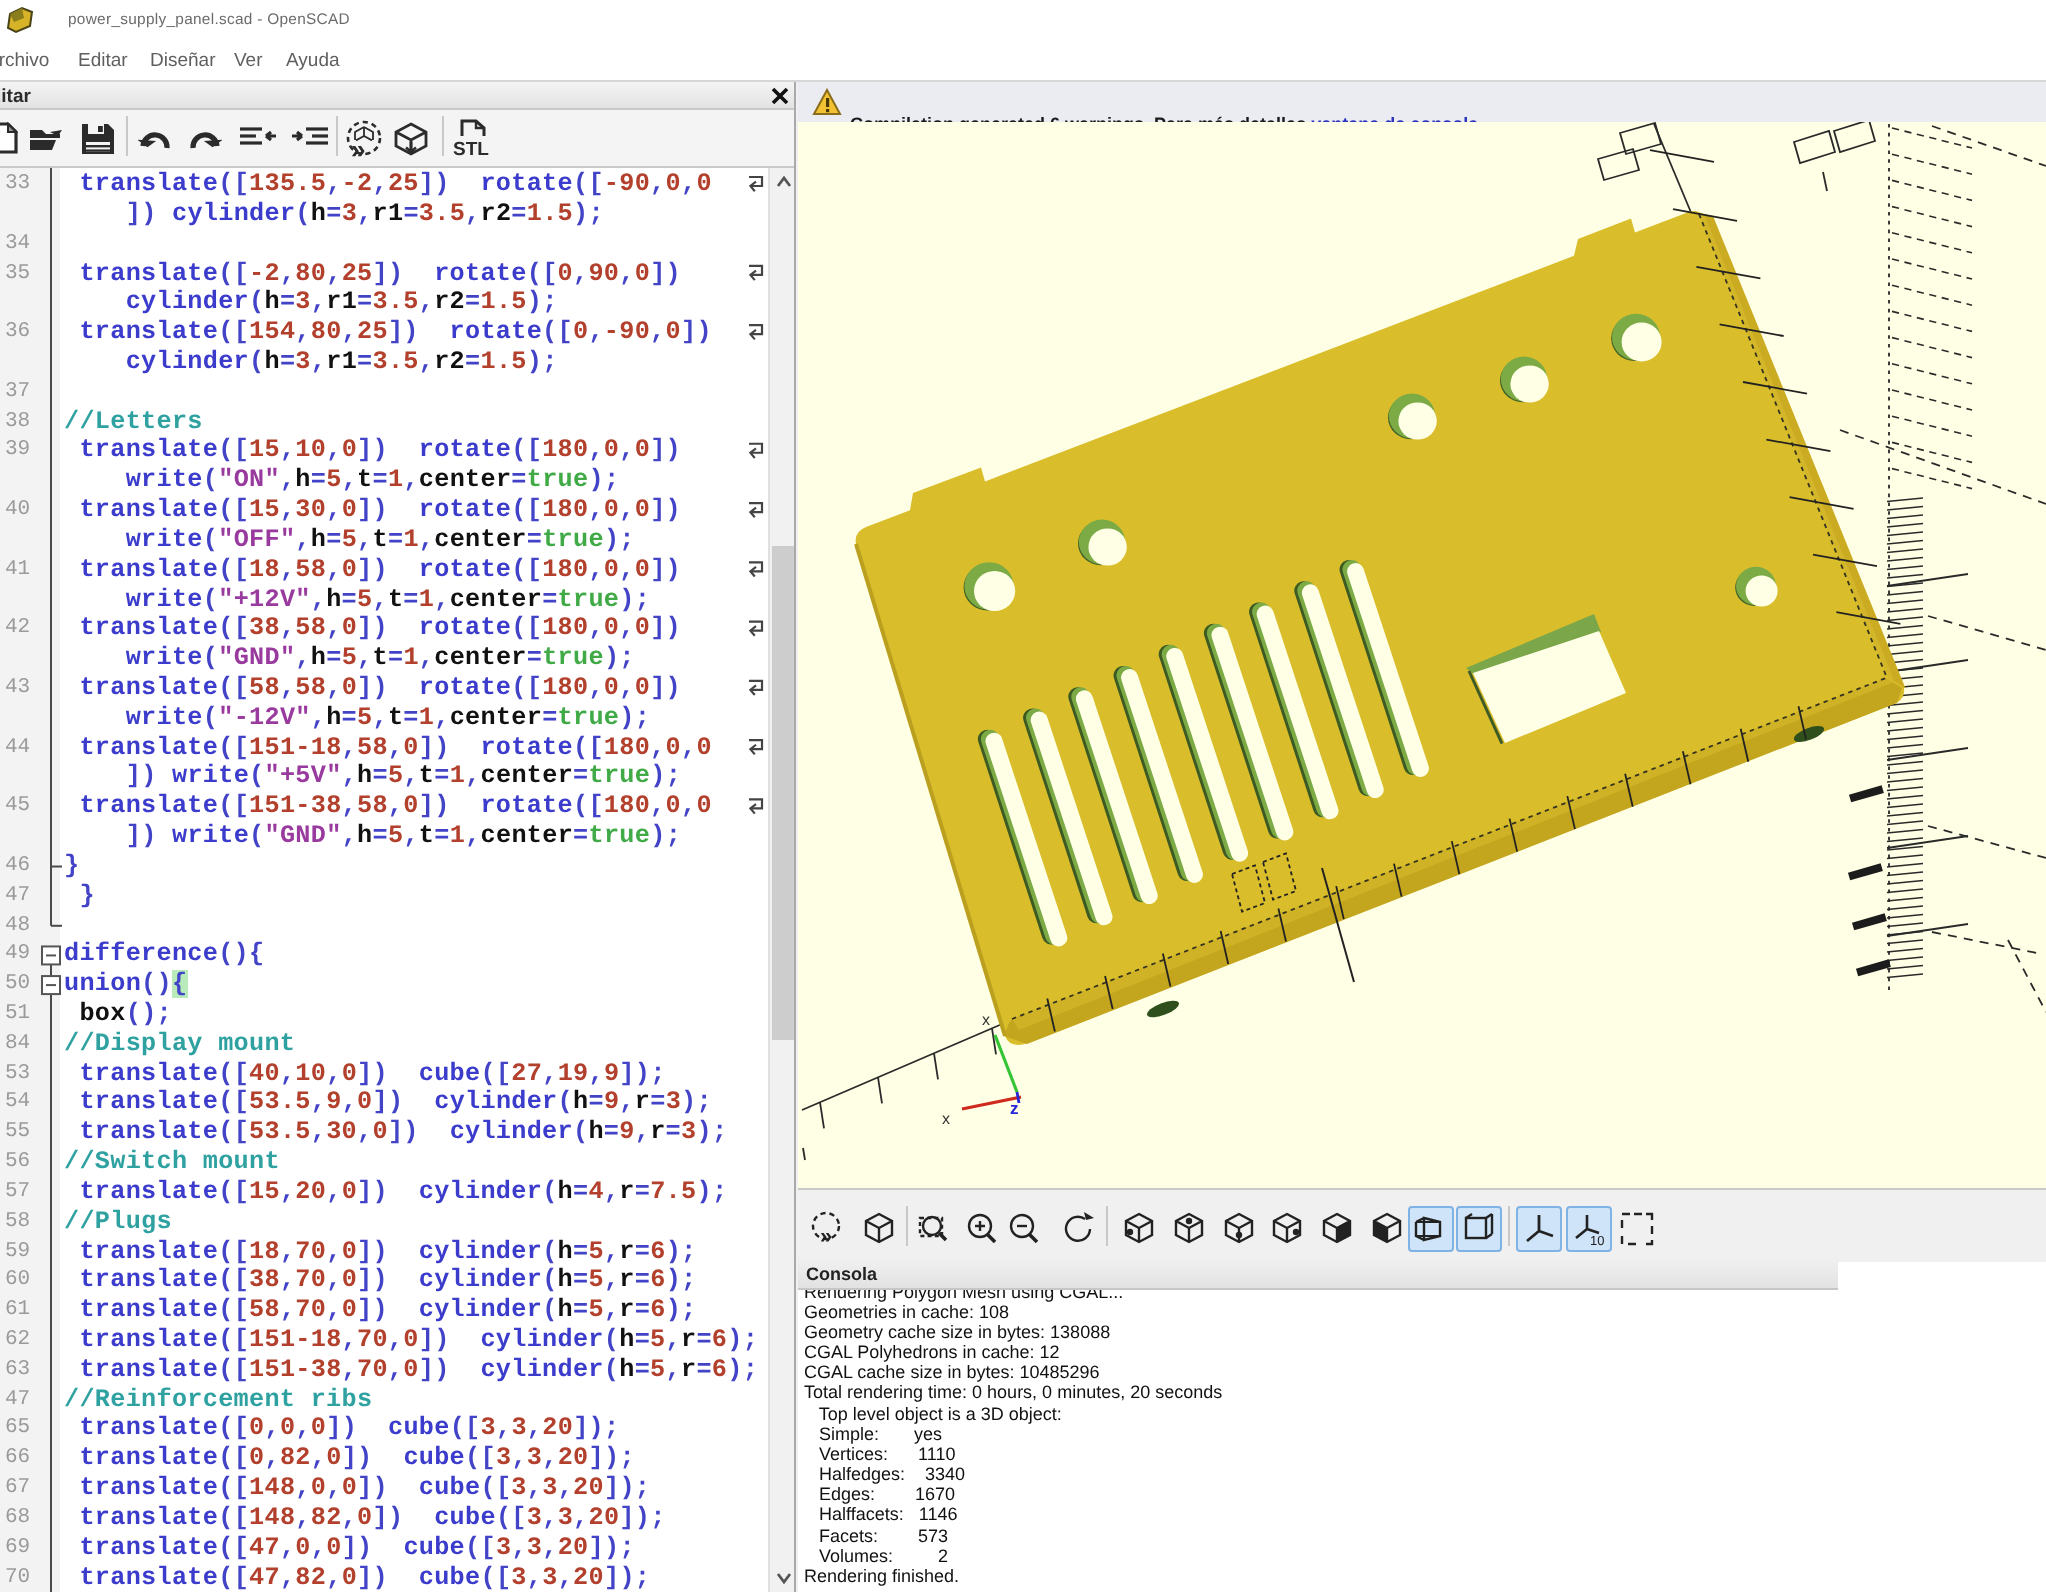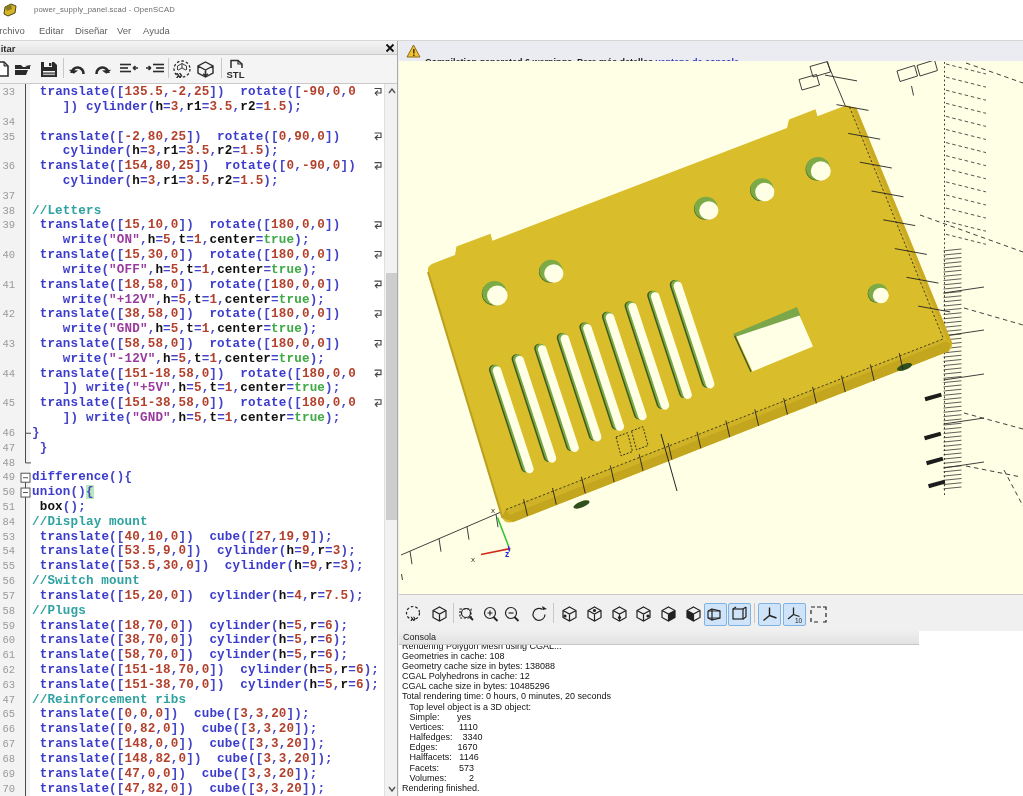--- a/index.html
+++ b/index.html
@@ -32,21 +32,21 @@
 
 #esb{position:absolute;left:384px;top:0;width:13px;height:712px;background:#f1f1f1;border-left:1px solid #e0e0e0;}
 #esbthumb{position:absolute;left:1px;top:189px;width:11px;height:247px;background:#cdcdcd;}
 
 #warn{left:399px;top:41px;width:624px;height:20px;background:#ebebf2;border-bottom:1px solid #c5c5cc;}
 #warn span{position:absolute;left:26px;top:16px;font-size:9px;font-weight:bold;color:#1b1b1b;}
 #warn a{color:#2d35c0;text-decoration:underline;}
 
 #vtb{left:399px;top:594px;width:624px;height:36px;background:#f0f0f0;border-top:1px solid #c9c9c9;}
 
-#chead{left:399px;top:630px;width:520px;height:14px;background:linear-gradient(#f0f0f0,#e2e2e2);border-bottom:1px solid #c6c6c6;}
+#chead{left:399px;top:630px;width:520px;height:14px;background:linear-gradient(#f0f0f0,#e2e2e2);border-bottom:1px solid #c6c6c6;font-weight:bold;}
 #chead span{position:absolute;left:4px;top:2px;font-size:9px;color:#222;}
 #cons{left:399px;top:645px;width:624px;height:151px;background:#fff;overflow:hidden;}
 #cons pre{margin:-4.3px 0 0 3px;font-family:"Liberation Sans",sans-serif;font-size:9px;line-height:10.15px;color:#111;}
 
 .vbtn{position:absolute;top:9px;width:21px;height:21px;}
 .vbtn.hl{background:#cfe4f8;border:1px solid #7fb2e5;border-radius:2px;margin:-1px;}
 .vbtn svg{position:absolute;left:1px;top:1px;}
 </style></head>
 <body>
 <div id="win">

